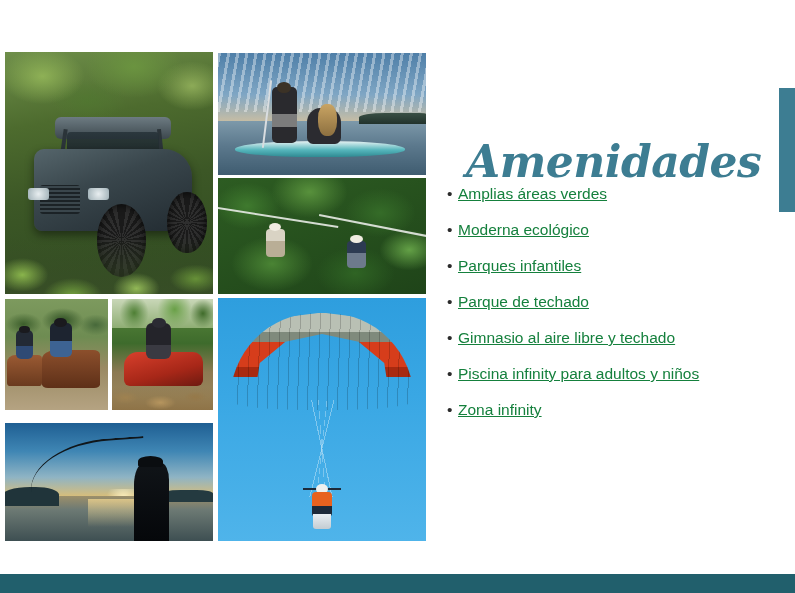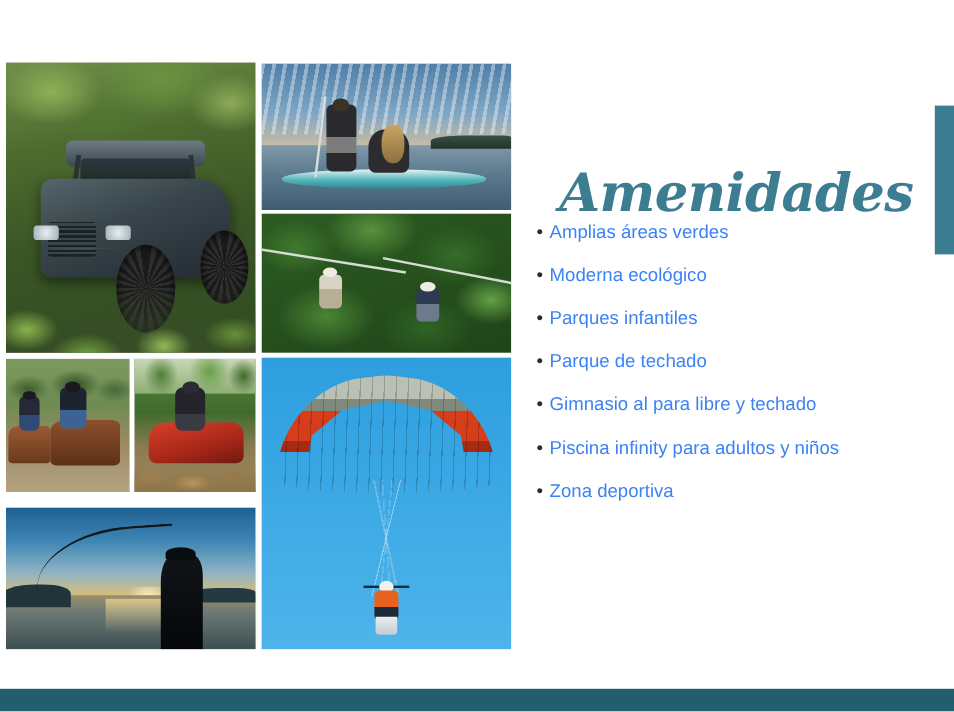--- a/index.html
+++ b/index.html
@@ -323,22 +323,23 @@
     position: absolute; left: 447px; top: 186px;
     width: 330px;
     list-style: none; margin: 0; padding: 0;
   }
   .bullets li {
     position: relative;
     padding-left: 11px;
     margin: 0 0 20.5px 0;
     font-size: 15.5px;
     line-height: 15.5px;
-    color: #3b82f6;
+    color: #15803d;
     white-space: nowrap;
+    text-decoration: underline;
   }
   .bullets li::before {
     content: "\2022";
     position: absolute; left: 0; top: 0;
     color: #2b2b2b;
     font-size: 15.5px;
   }
 
   
   .side-bar {
@@ -439,21 +440,21 @@
     <div class="legs"></div>
   </div>
 
   <h1 class="title">Amenidades</h1>
 
   <ul class="bullets">
     <li>Amplias áreas verdes</li>
     <li>Moderna ecológico</li>
     <li>Parques infantiles</li>
     <li>Parque de techado</li>
-    <li>Gimnasio al para libre y techado</li>
+    <li>Gimnasio al aire libre y techado</li>
     <li>Piscina infinity para adultos y niños</li>
-    <li>Zona deportiva</li>
+    <li>Zona infinity</li>
   </ul>
 
   <div class="side-bar"></div>
   <div class="footer-bar"></div>
 
 </div>
 
 </body></html>

